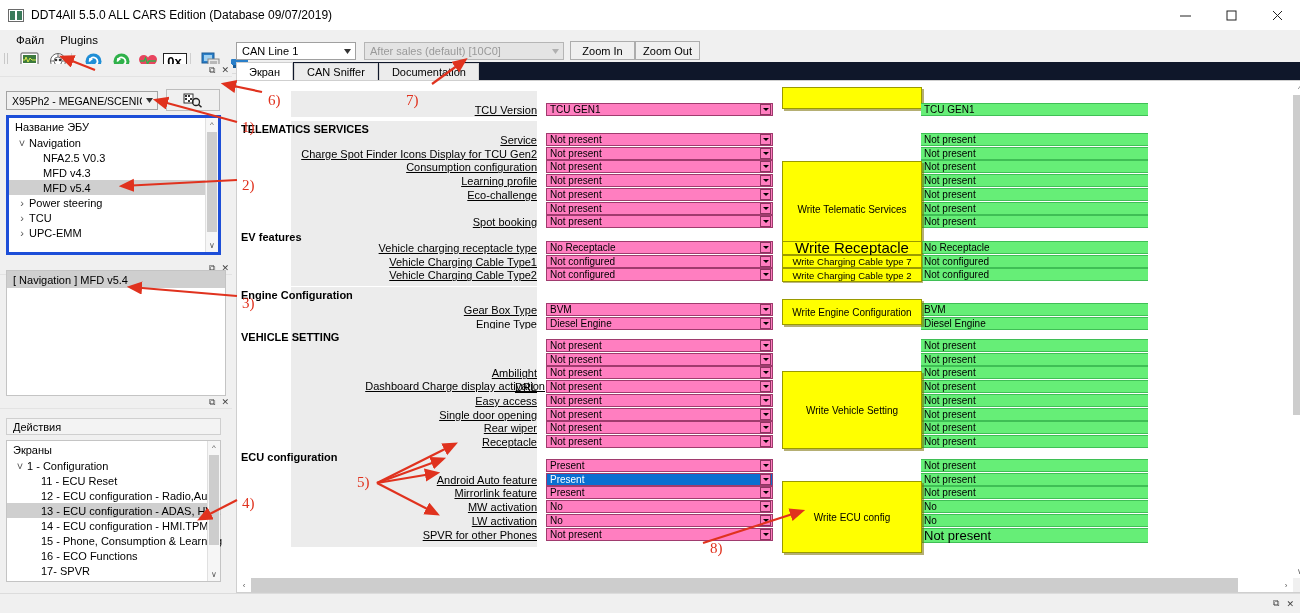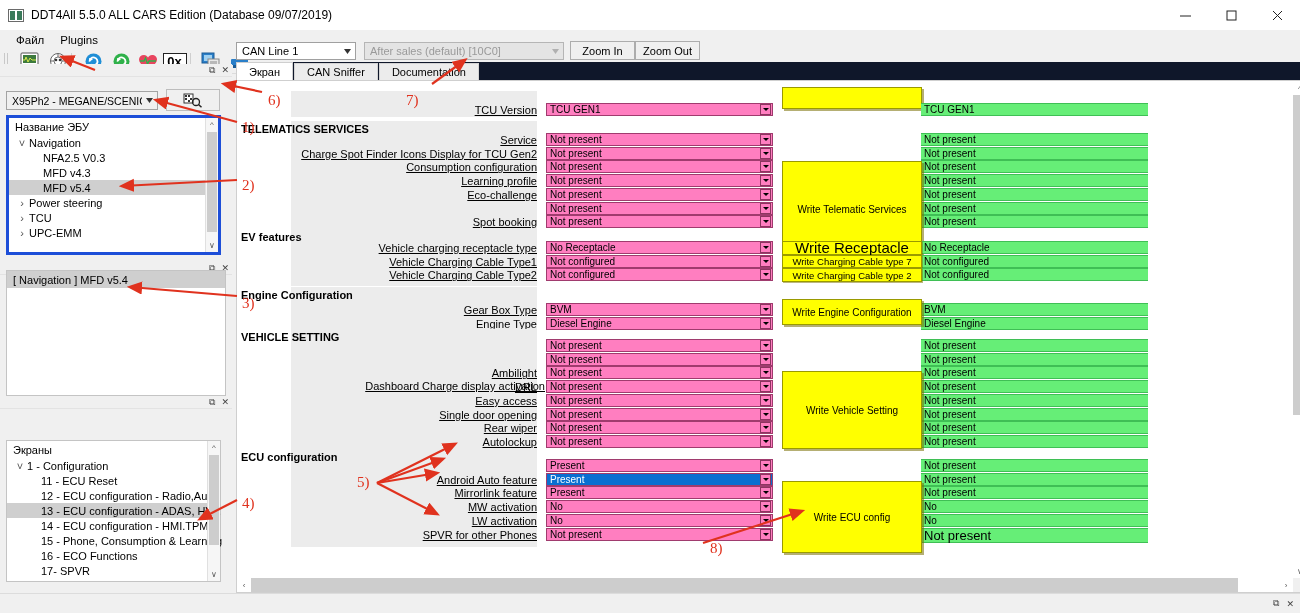--- a/index.html
+++ b/index.html
@@ -367,20 +367,21 @@
     <div class="selbox">
       <div class="row">[ Navigation ] MFD v5.4</div>
     </div>
   </div>
 
   <div class="dock" id="dock3">
     <div class="dock-head">
       <div class="hicon">⧉</div>
       <div class="hicon">✕</div>
     </div>
+    <div class="actbar">Действия</div>
     <div class="scrbox">
       <div class="tree-hdr">Экраны</div>
       <div id="screen-nodes">
           <div class="tnode">
             <span class="tw">˅</span>
             <span>1 - Configuration</span>
           </div>
           <div class="tnode lvl2">
             <span>11 - ECU Reset</span>
           </div>
@@ -586,21 +587,21 @@
           </div>
           <div class="green" style="top:326.5px;">Not present</div>
           <div class="lbl" style="left:54px;width:246px;top:341.2px;">Rear wiper</div>
           <div class="pink" style="top:340.2px;">
             <div class="pv">Not present</div>
             <div class="pa">
               <span></span>
             </div>
           </div>
           <div class="green" style="top:340.2px;">Not present</div>
-          <div class="lbl" style="left:54px;width:246px;top:354.9px;">Autolockup</div>
+          <div class="lbl" style="left:54px;width:246px;top:354.9px;">Receptacle</div>
           <div class="pink" style="top:353.9px;">
             <div class="pv">Not present</div>
             <div class="pa">
               <span></span>
             </div>
           </div>
           <div class="green" style="top:353.9px;">Not present</div>
           <div class="ybtn" style="top:290px;height:78px;">Write Vehicle Setting</div>
           <div class="grp" style="top:368px;height:98.19999999999999px;"></div>
           <div class="grp-title" style="top:370px;">ECU configuration</div>

